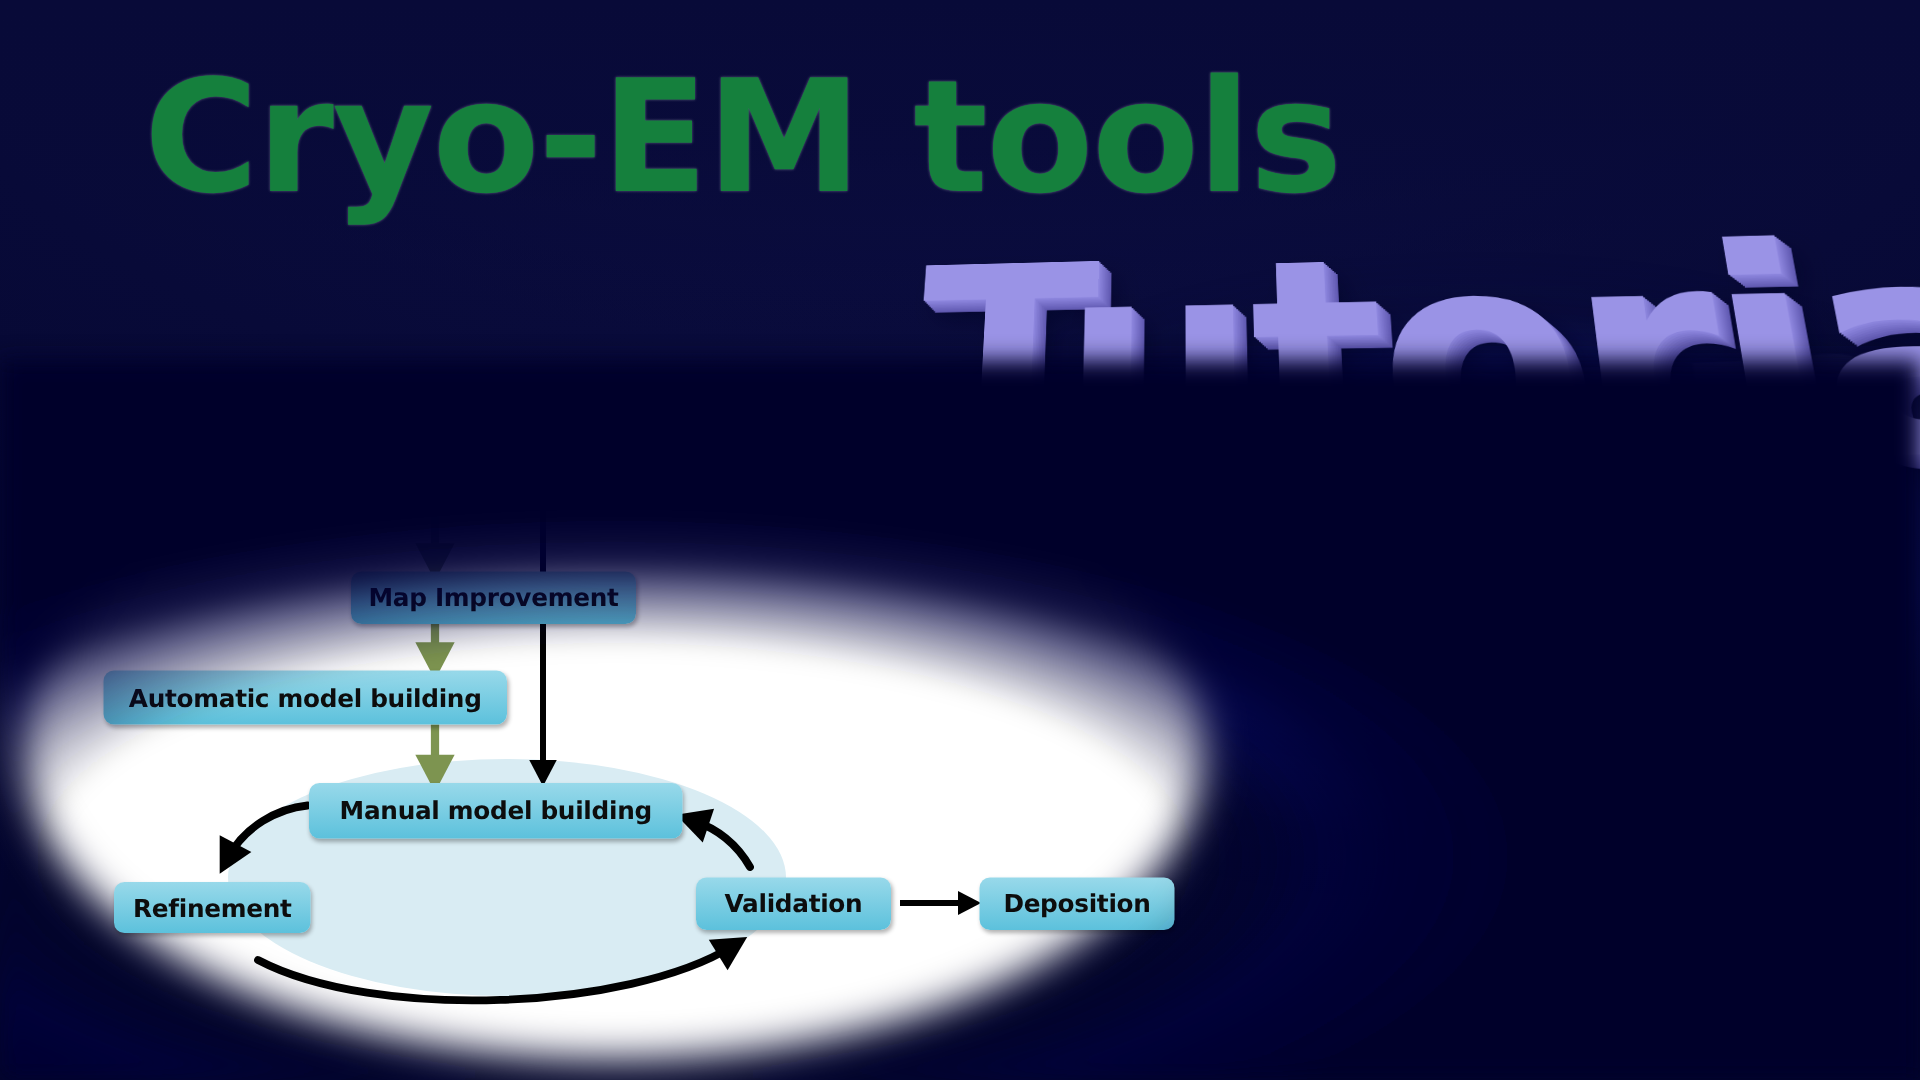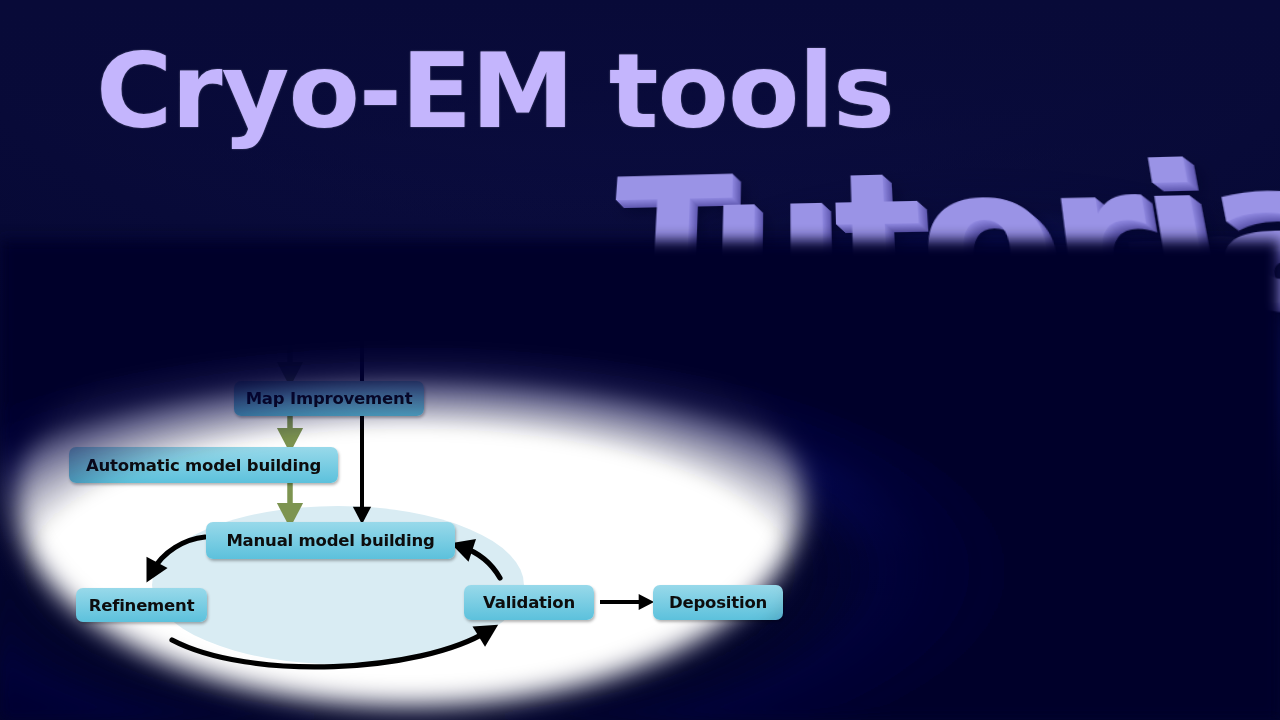--- a/index.html
+++ b/index.html
@@ -45,21 +45,21 @@
     background:linear-gradient(to bottom, #080a38 0%, rgba(8,10,56,.85) 35%, rgba(8,10,56,0) 100%);
   }
 
   
   .title{
     position:absolute;left:96px;top:34px;
     font-family:"DejaVu Sans", sans-serif;
     font-size:104px;
     font-weight:700;
     letter-spacing:-1px;
-    color:#c4b5fd;
+    color:#15803d;
     line-height:1.1;
     text-shadow:0 0 2px rgba(255,255,255,.35);
     white-space:nowrap;
   }
 
   
   .tut-wrap{
     position:absolute;left:618px;top:158px;width:640px;height:380px;
   }
   .tut-word{

